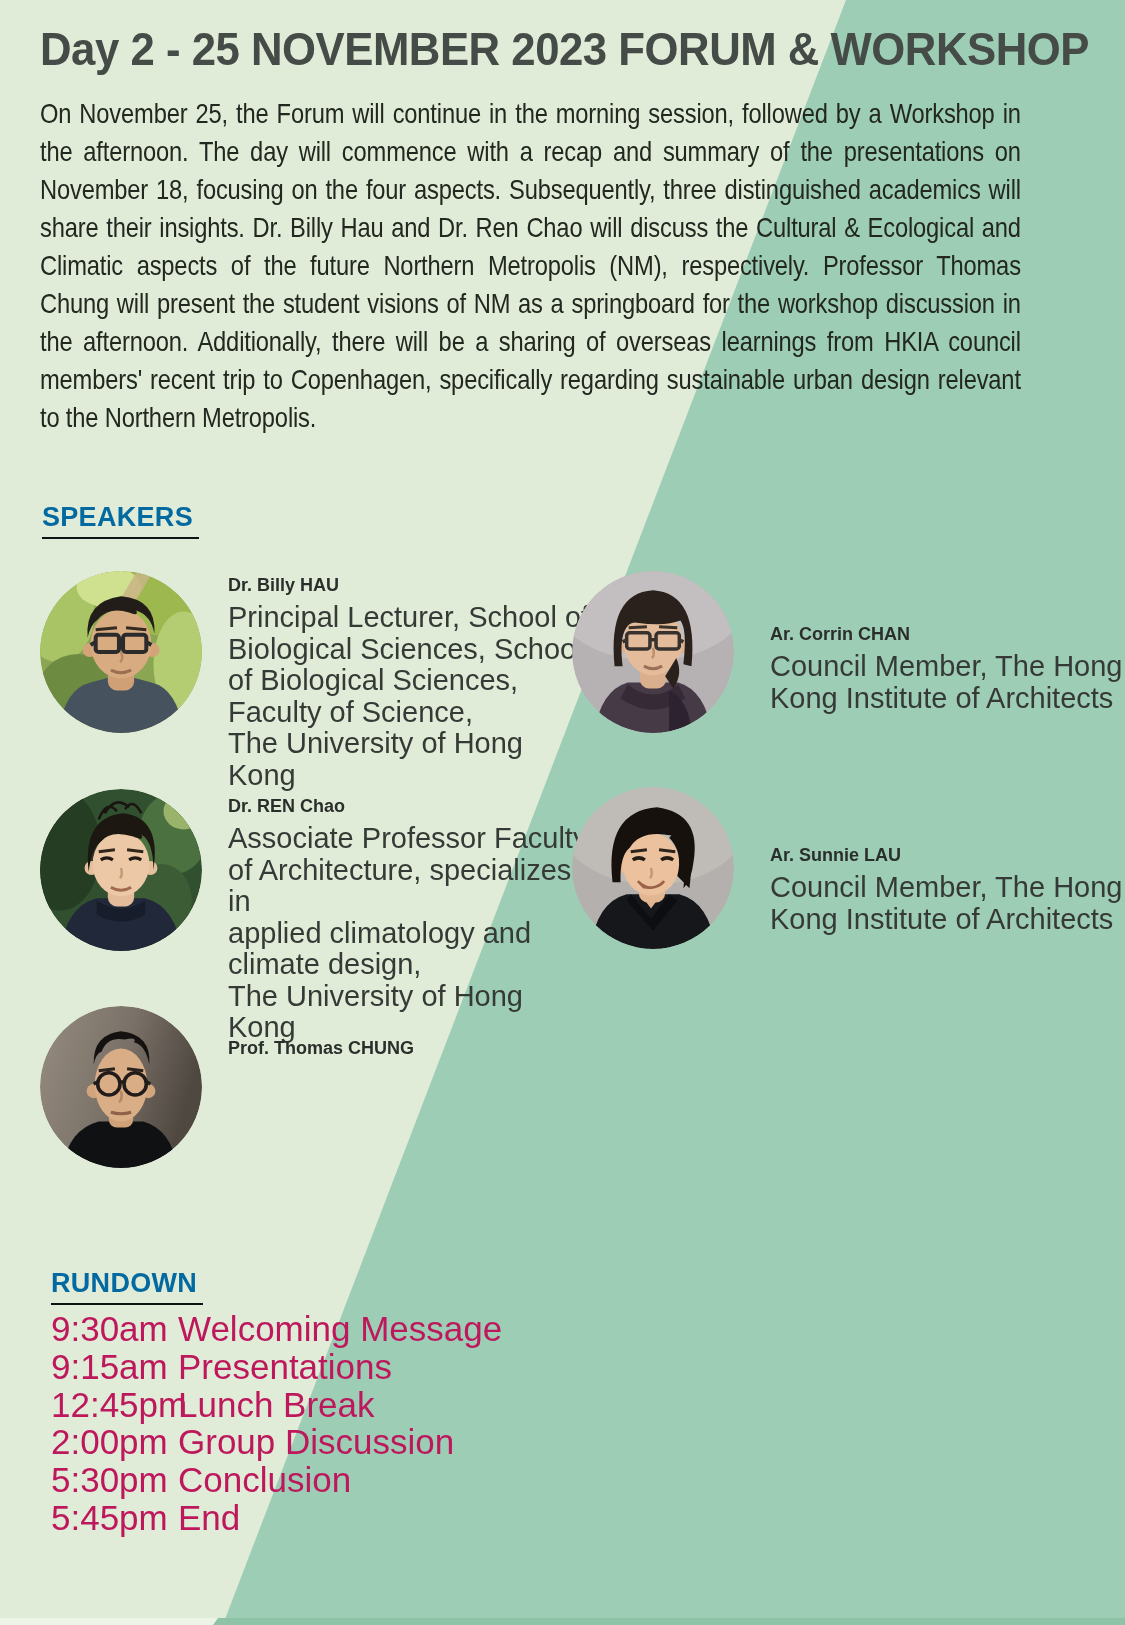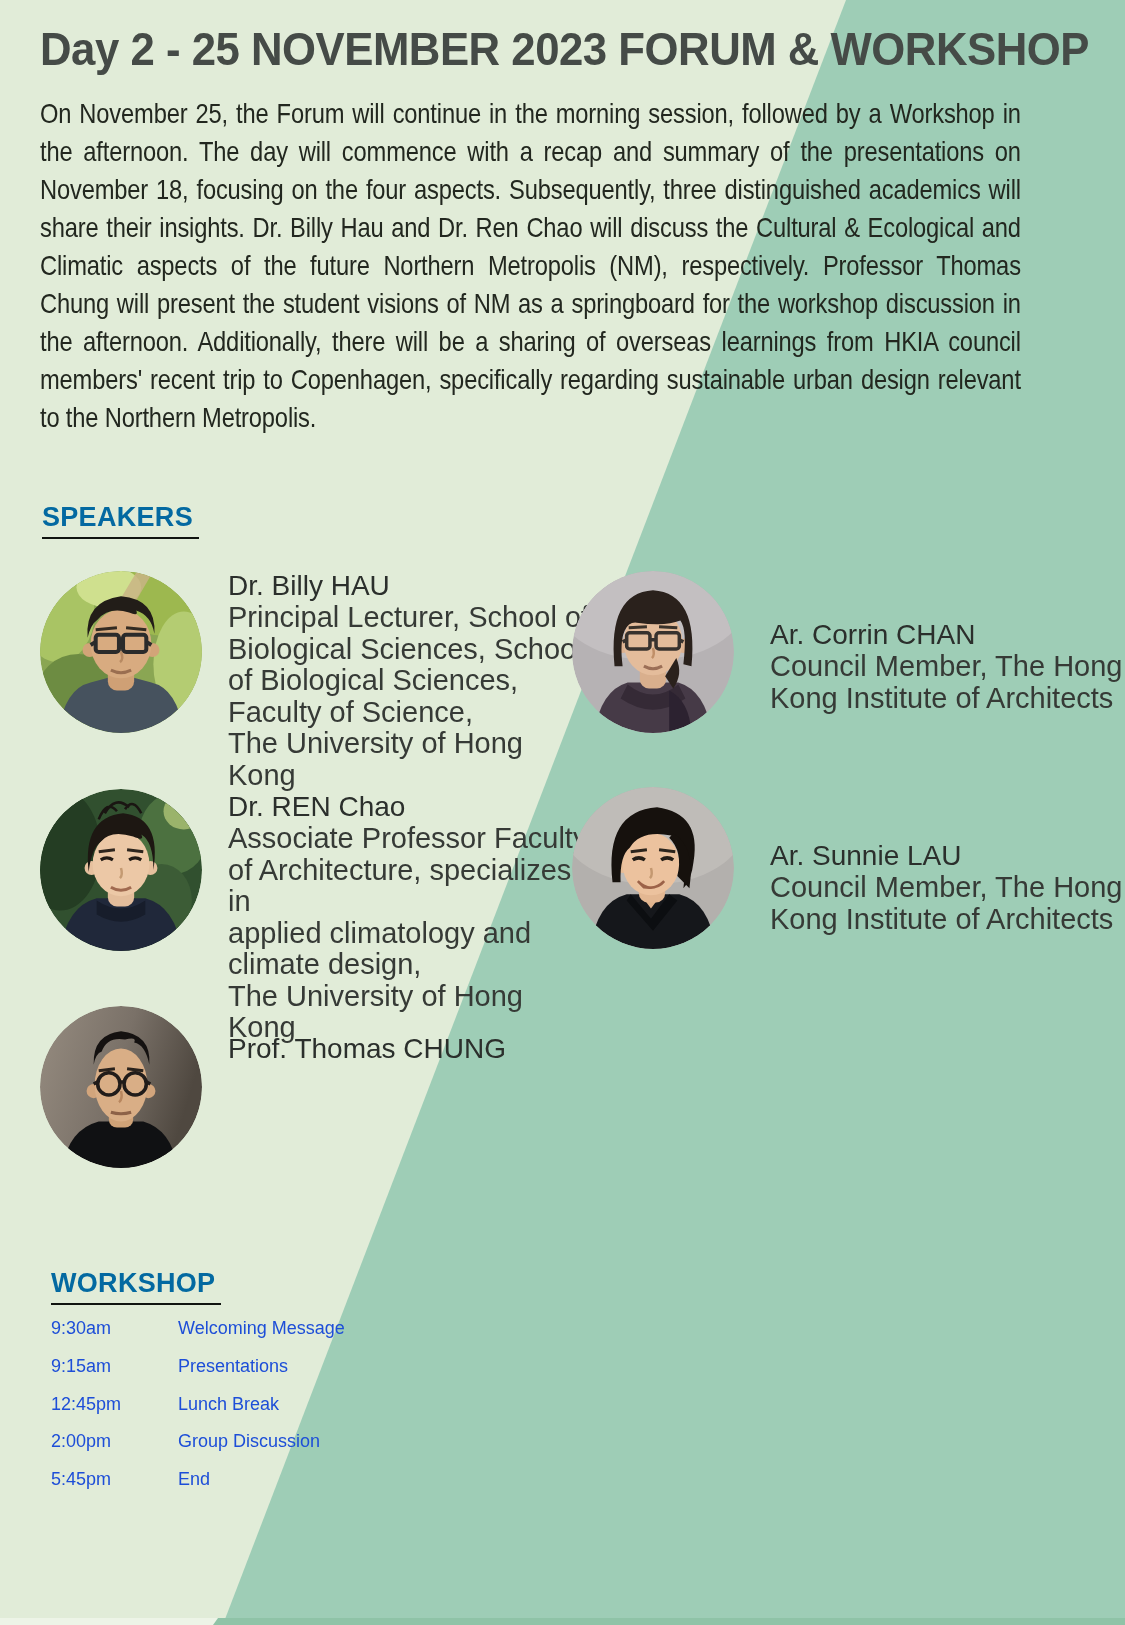--- a/index.html
+++ b/index.html
@@ -56,30 +56,30 @@
     border-radius:50%;overflow:hidden;
   }
   .speaker .photo svg{display:block;width:162px;height:162px;}
   .speaker .info{position:absolute;left:188px;width:370px;}
   .sp1{left:40px;top:571px;}  .sp1 .info{top:-2px;}
   .sp2{left:572px;top:571px;} .sp2 .info{left:198px;top:47px;}
   .sp3{left:40px;top:789px;}  .sp3 .info{top:1px;}
   .sp4{left:572px;top:787px;} .sp4 .info{left:198px;top:52px;}
   .sp5{left:40px;top:1006px;} .sp5 .info{top:26px;}
   .sp-name{
-    font-size:28px;font-weight:normal;color:#2b2f2c;
+    font-size:18px;font-weight:bold;color:#2b2f2c;
     line-height:33px;white-space:nowrap;
   }
   .sp-desc{
     font-size:29px;color:#363a36;line-height:31.5px;
     white-space:pre-line;
   }
   .rundown{
     position:absolute;left:51px;top:1310px;width:500px;
-    font-size:18px;color:#1d4ed8;
+    font-size:35px;color:#be185d;
   }
   .r-row{height:37.8px;line-height:37.8px;white-space:nowrap;}
   .r-time{display:inline-block;width:127px;}
 </style>
 </head>
 <body>
 
 <div class="poster">
 
   <div class="bg-diagonal"></div>
@@ -283,33 +283,36 @@
           <path d="M80 84 Q82 92 78 95" stroke="#b8865e" stroke-width="2.5" fill="none"></path>
           <path d="M70 105 Q80 108 90 105" stroke="#8d6248" stroke-width="3" fill="none"></path>
         </g>
       </svg>
     </div>
     <div class="info">
       <div class="sp-name">Prof. Thomas CHUNG</div>
     </div>
   </div>
 
-  <h2 class="section-heading rundown-heading">WORKSHOP</h2>
+  <h2 class="section-heading rundown-heading">RUNDOWN</h2>
 
   <div class="rundown">
     <div class="r-row">
       <span class="r-time">9:30am</span><span class="r-act">Welcoming Message</span>
     </div>
     <div class="r-row">
       <span class="r-time">9:15am</span><span class="r-act">Presentations</span>
     </div>
     <div class="r-row">
       <span class="r-time">12:45pm</span><span class="r-act">Lunch Break</span>
     </div>
     <div class="r-row">
       <span class="r-time">2:00pm</span><span class="r-act">Group Discussion</span>
     </div>
     <div class="r-row">
+      <span class="r-time">5:30pm</span><span class="r-act">Conclusion</span>
+    </div>
+    <div class="r-row">
       <span class="r-time">5:45pm</span><span class="r-act">End</span>
     </div>
   </div>
 
 </div>
 
 </body></html>

